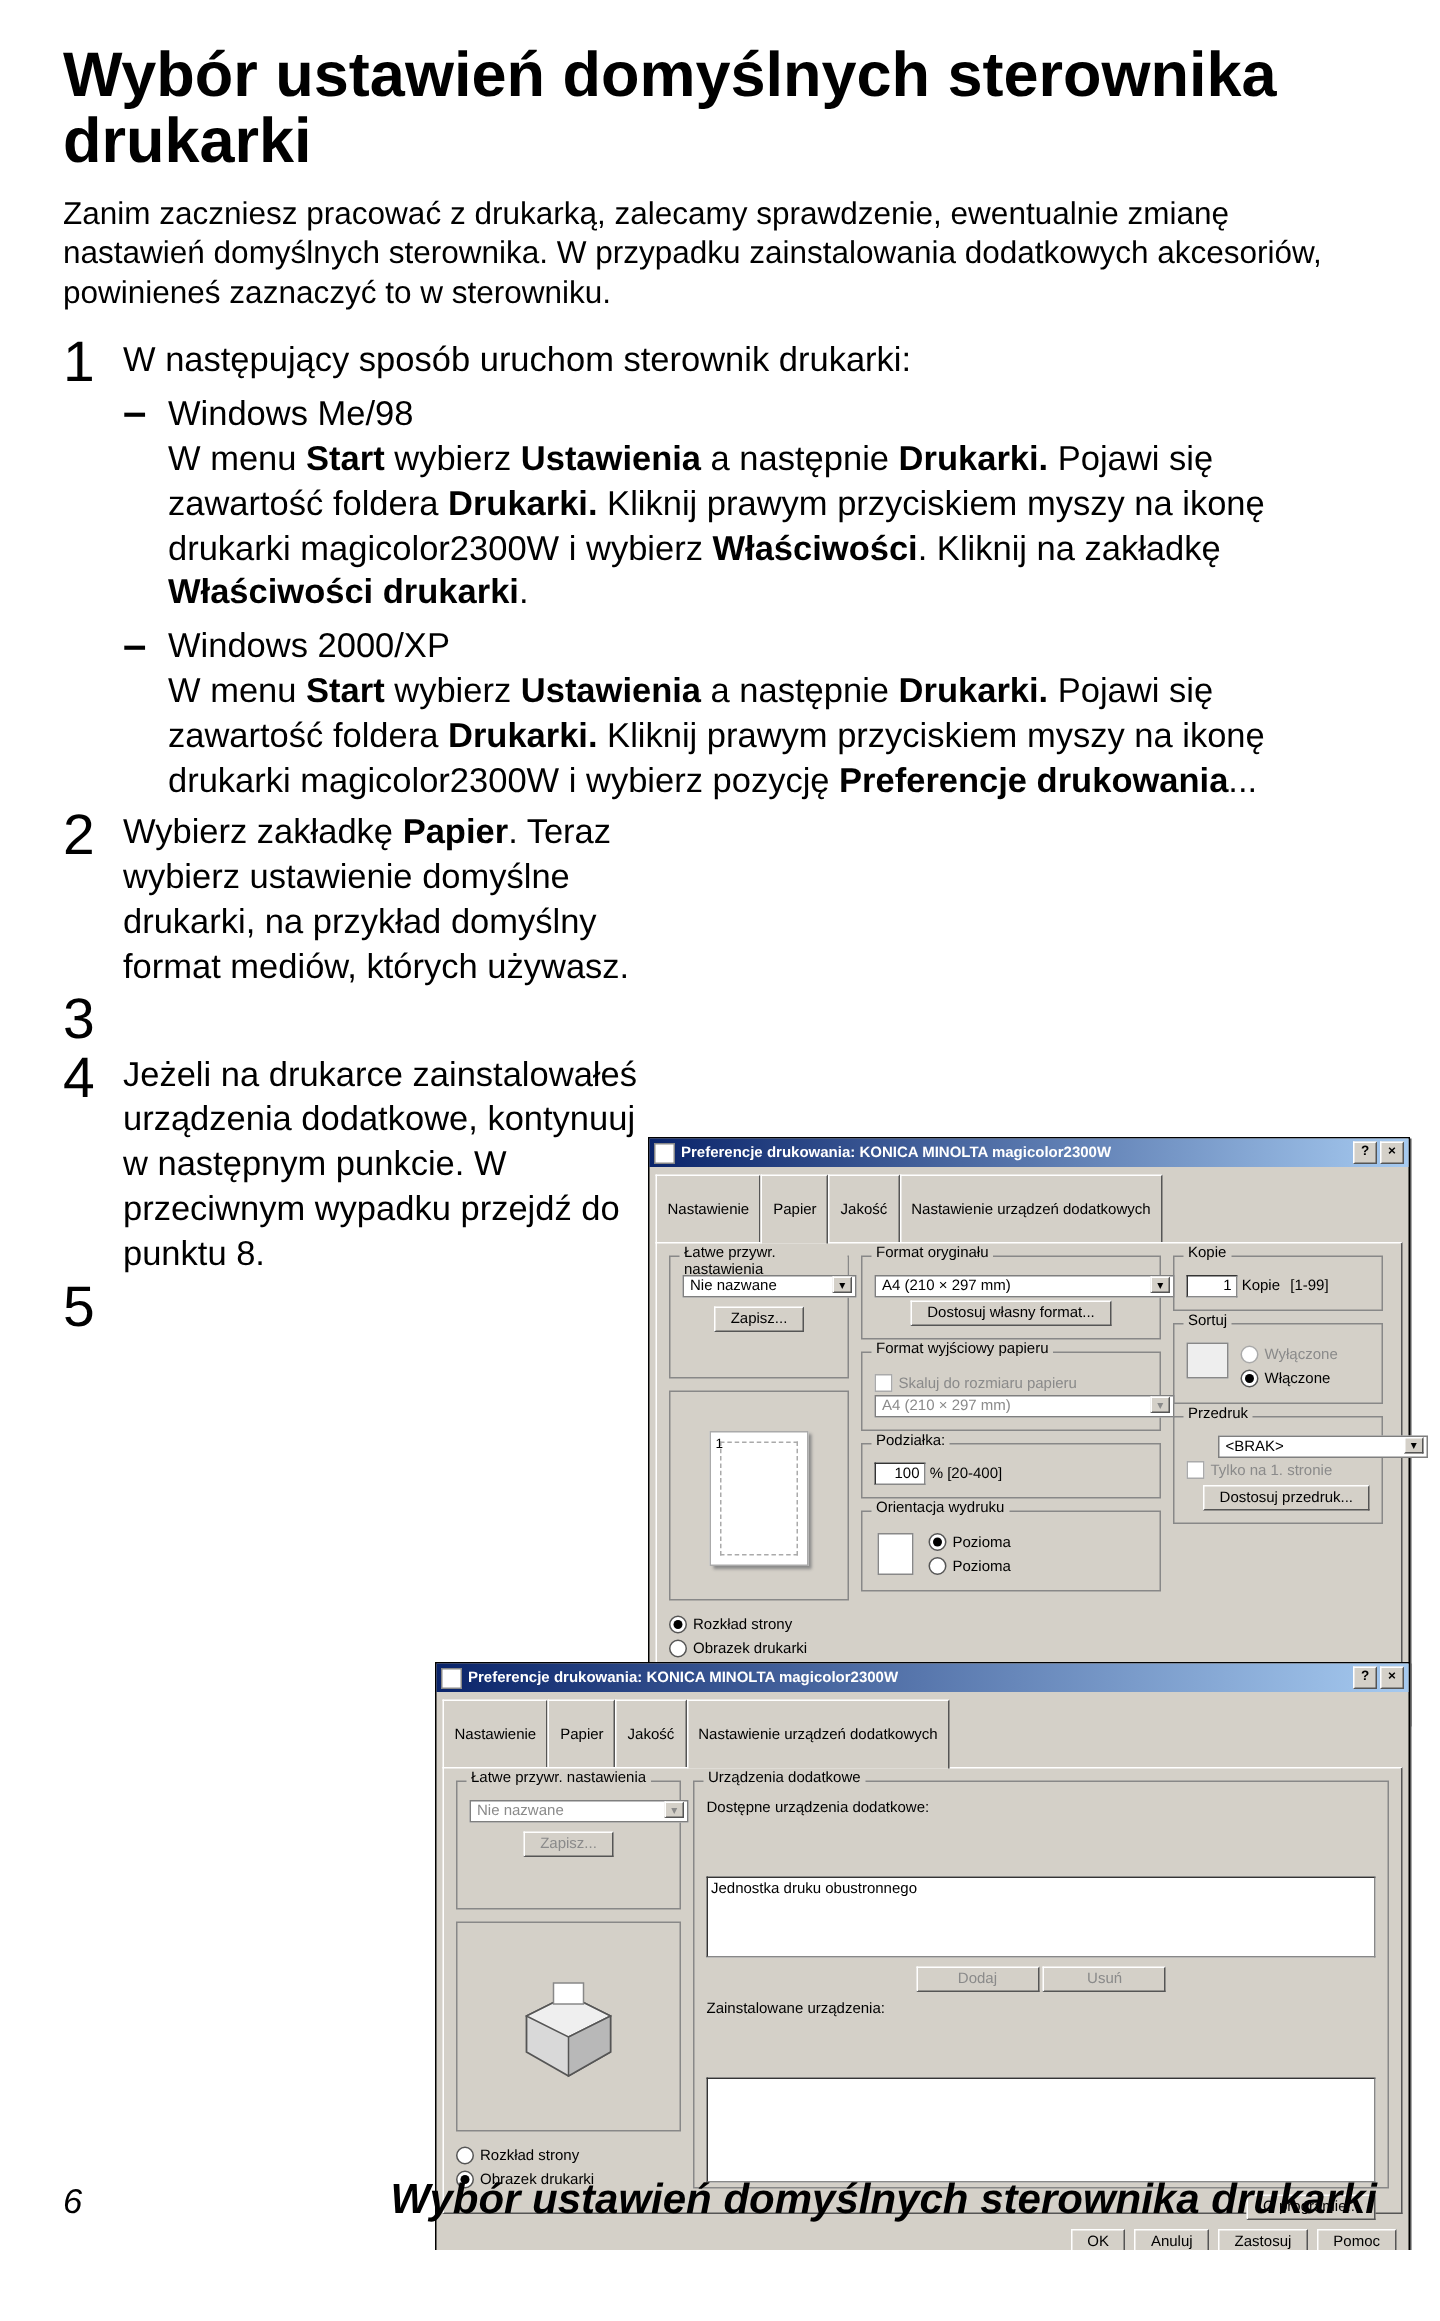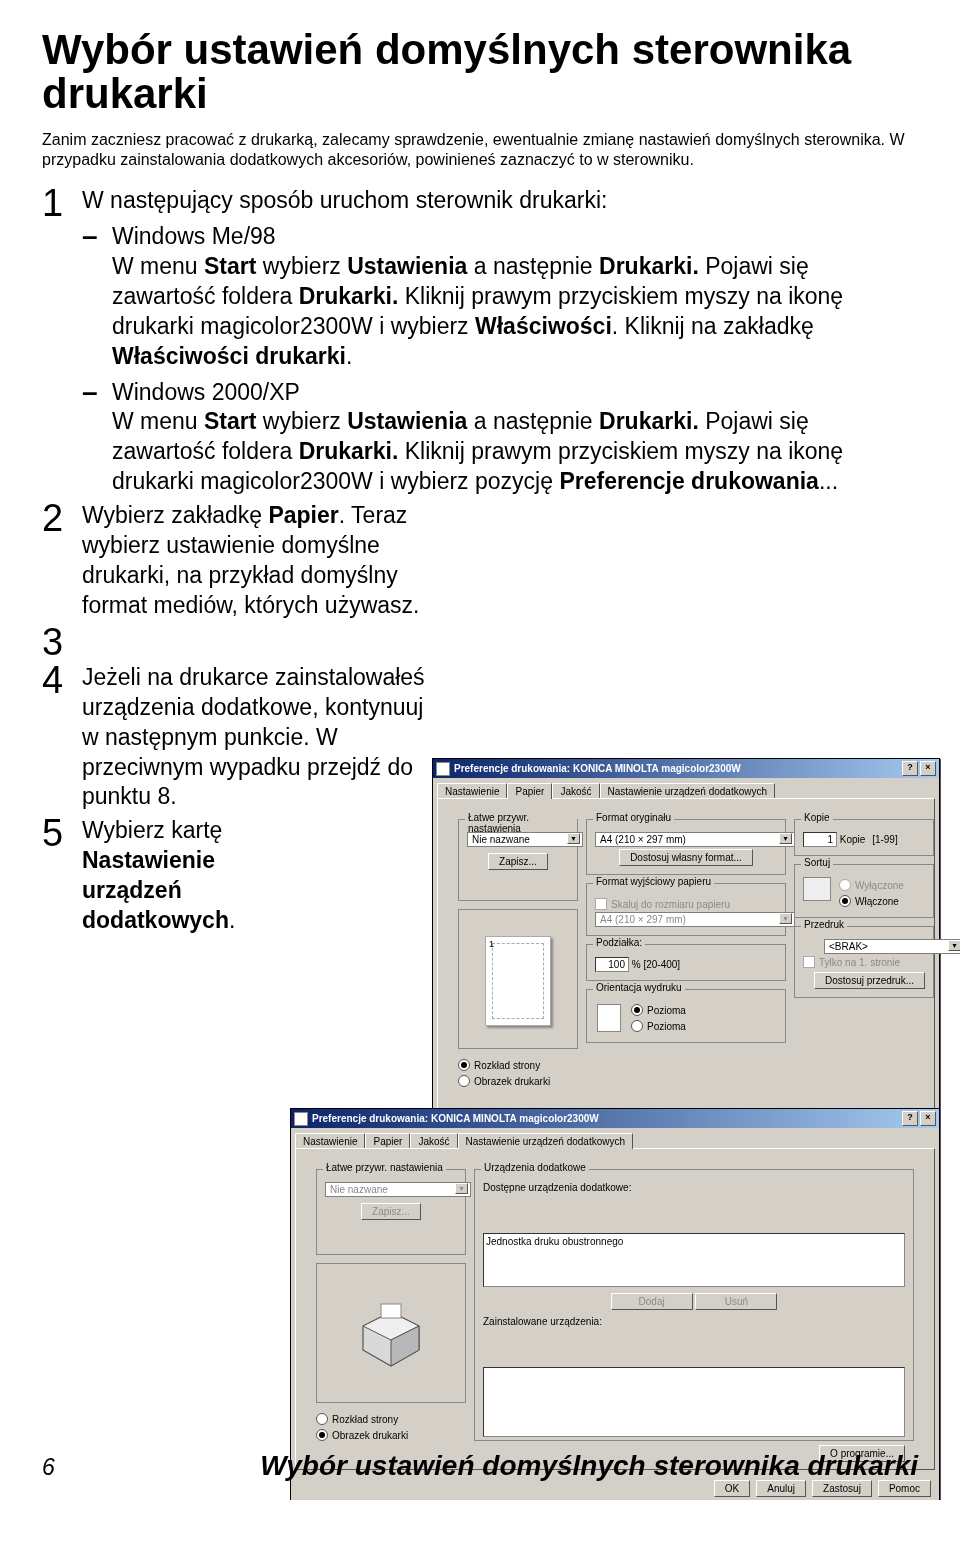--- a/index.html
+++ b/index.html
@@ -17,21 +17,21 @@
     position: relative;
   }
   h1 {
     font-family: Arial, Helvetica, sans-serif;
     font-weight: 700;
     font-size: 42px;
     line-height: 1.05;
     margin: 0 0 14px 0;
   }
   .intro {
-    font-size: 16px;
+    font-size: 21px;
     line-height: 1.25;
     margin: 0 0 16px 0;
   }
   .step-block {
     display: flex;
     align-items: flex-start;
     gap: 10px;
     margin-bottom: 4px;
   }
   .step-num {
@@ -121,40 +121,40 @@
   }
   .tabstrip {
     display: flex;
     gap: 0;
     padding: 4px 4px 0 4px;
   }
   .tab {
     border: 1px solid #888;
     border-bottom: none;
     background: #d4d0c8;
-    padding: 2px 7px;
+    padding: 17px 7px;
     font-size: 10px;
     position: relative;
     top: 1px;
   }
   .tab.active {
     background: #d4d0c8;
     border-color: #fff #555 #d4d0c8 #fff;
     z-index: 2;
   }
   .tab.inactive {
     border-color: #fff #555 #555 #fff;
     background: #d4d0c8;
   }
   .tabpanel {
     margin: 0 4px 4px 4px;
     border: 1px solid #fff;
     border-right-color: #555; border-bottom-color: #555;
     background: #d4d0c8;
-    padding: 20px;
+    padding: 8px;
     position: relative;
   }
   .grp {
     border: 1px solid #888;
     position: relative;
     padding: 12px 8px 8px 8px;
     margin-bottom: 8px;
   }
   .grp .legend {
     position: absolute;
@@ -268,21 +268,20 @@
   </div>
   <div class="step-block">
     <div class="step-num">3</div>
   </div>
   <div class="step-block">
     <div class="step-num">4</div>
     <div class="step-body narrow">Jeżeli na drukarce zainstalowałeś urządzenia dodatkowe, kontynuuj w następnym punkcie. W przeciwnym wypadku przejdź do punktu 8.</div>
   </div>
   <div class="step-block">
     <div class="step-num">5</div>
-    <div class="step-body narrow2">Wybierz kartę <b>Nastawienie urządzeń dodatkowych</b>.</div>
   </div>
 
   <div class="win" style="top:758px; left:432px; width:506px;">
     <div class="titlebar">
       <span class="ticon"></span>
       <span>Preferencje drukowania: KONICA MINOLTA magicolor2300W</span>
       <span class="spacer"></span>
       <span class="tbtn">?</span>
       <span class="tbtn">×</span>
     </div>

